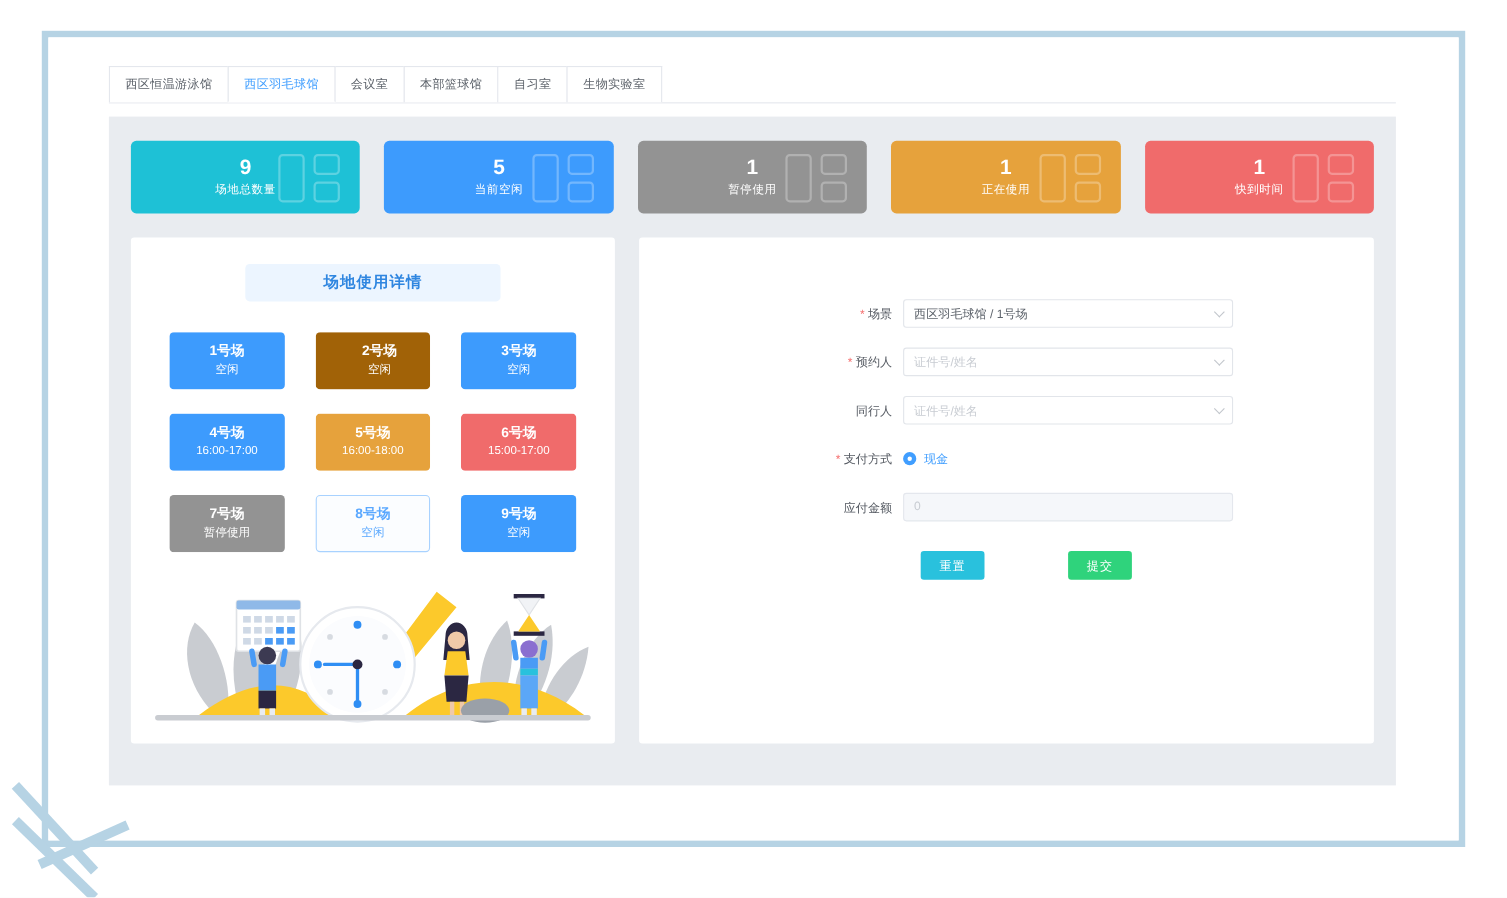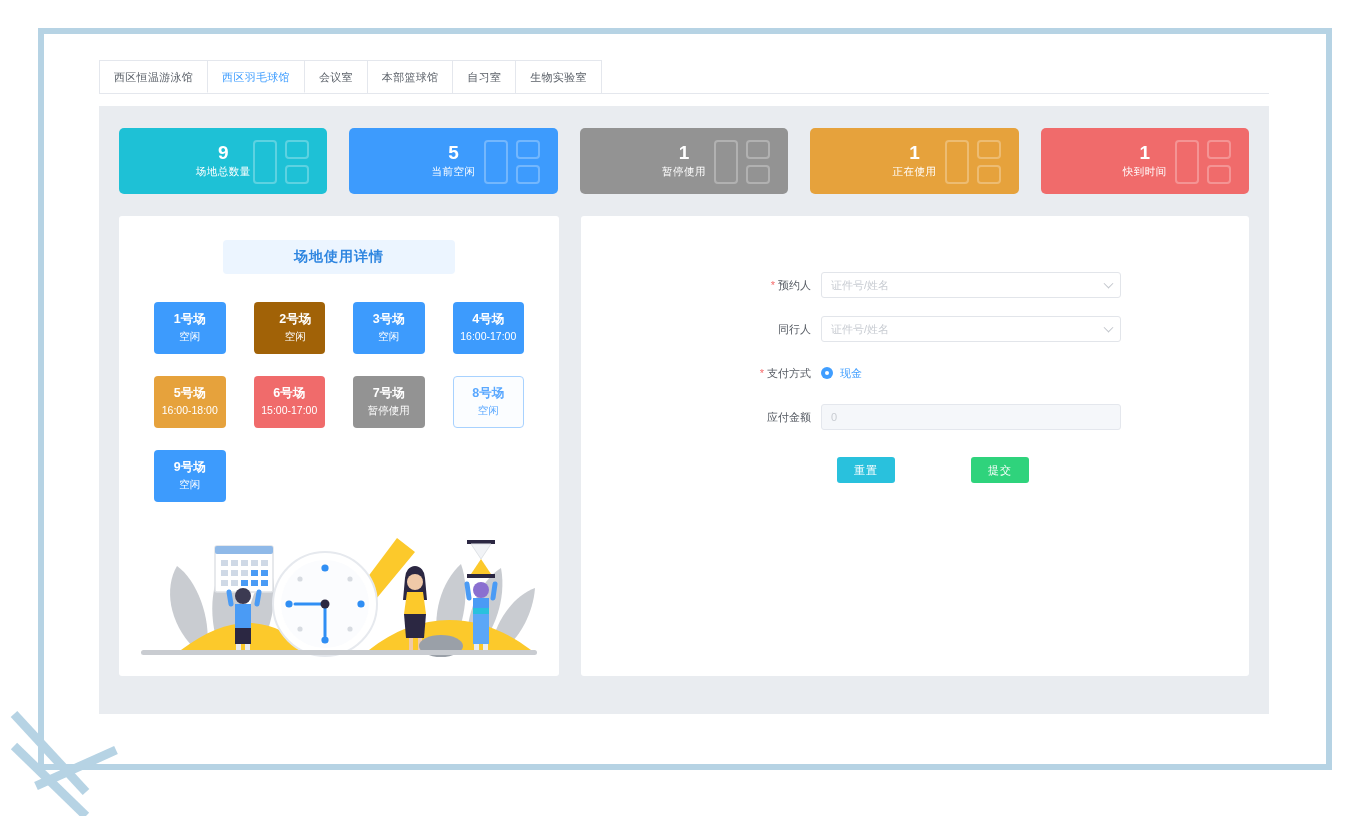--- a/index.html
+++ b/index.html
@@ -97,21 +97,21 @@
     display: flex; align-items: center; justify-content: center;
     letter-spacing: 1px;
     text-align: center;
   }
 
   
   .courts {
     margin: 28px auto 0 auto;
     width: 370px;
     display: grid;
-    grid-template-columns: repeat(4, 1fr);
+    grid-template-columns: repeat(3, 1fr);
     gap: 22px 28px;
   }
   .court {
     height: 52px; border-radius: 4px;
     display: flex; flex-direction: column;
     align-items: center; justify-content: center;
     color: #ffffff;
     border: 1px solid transparent;
   }
   .court .c-name { font-size: 12.5px; font-weight: bold; line-height: 1.25; }
@@ -385,20 +385,29 @@
                 </g>
 
                 <rect x="22" y="132" width="396" height="5" rx="2.5" fill="#c9ccd1"></rect>
               </svg>
             </div>
           </div>
 
           <div class="panel panel-right">
             <div class="form">
 
+              <div class="form-row">
+                <div class="form-label">
+                  <span class="req-star">*</span><span>场景</span>
+                </div>
+                <div class="field">
+                  <span>西区羽毛球馆 / 1号场</span>
+                  <span class="caret"></span>
+                </div>
+              </div>
 
               <div class="form-row">
                 <div class="form-label">
                   <span class="req-star">*</span><span>预约人</span>
                 </div>
                 <div class="field placeholder">
                   <span>证件号/姓名</span>
                   <span class="caret"></span>
                 </div>
               </div>

